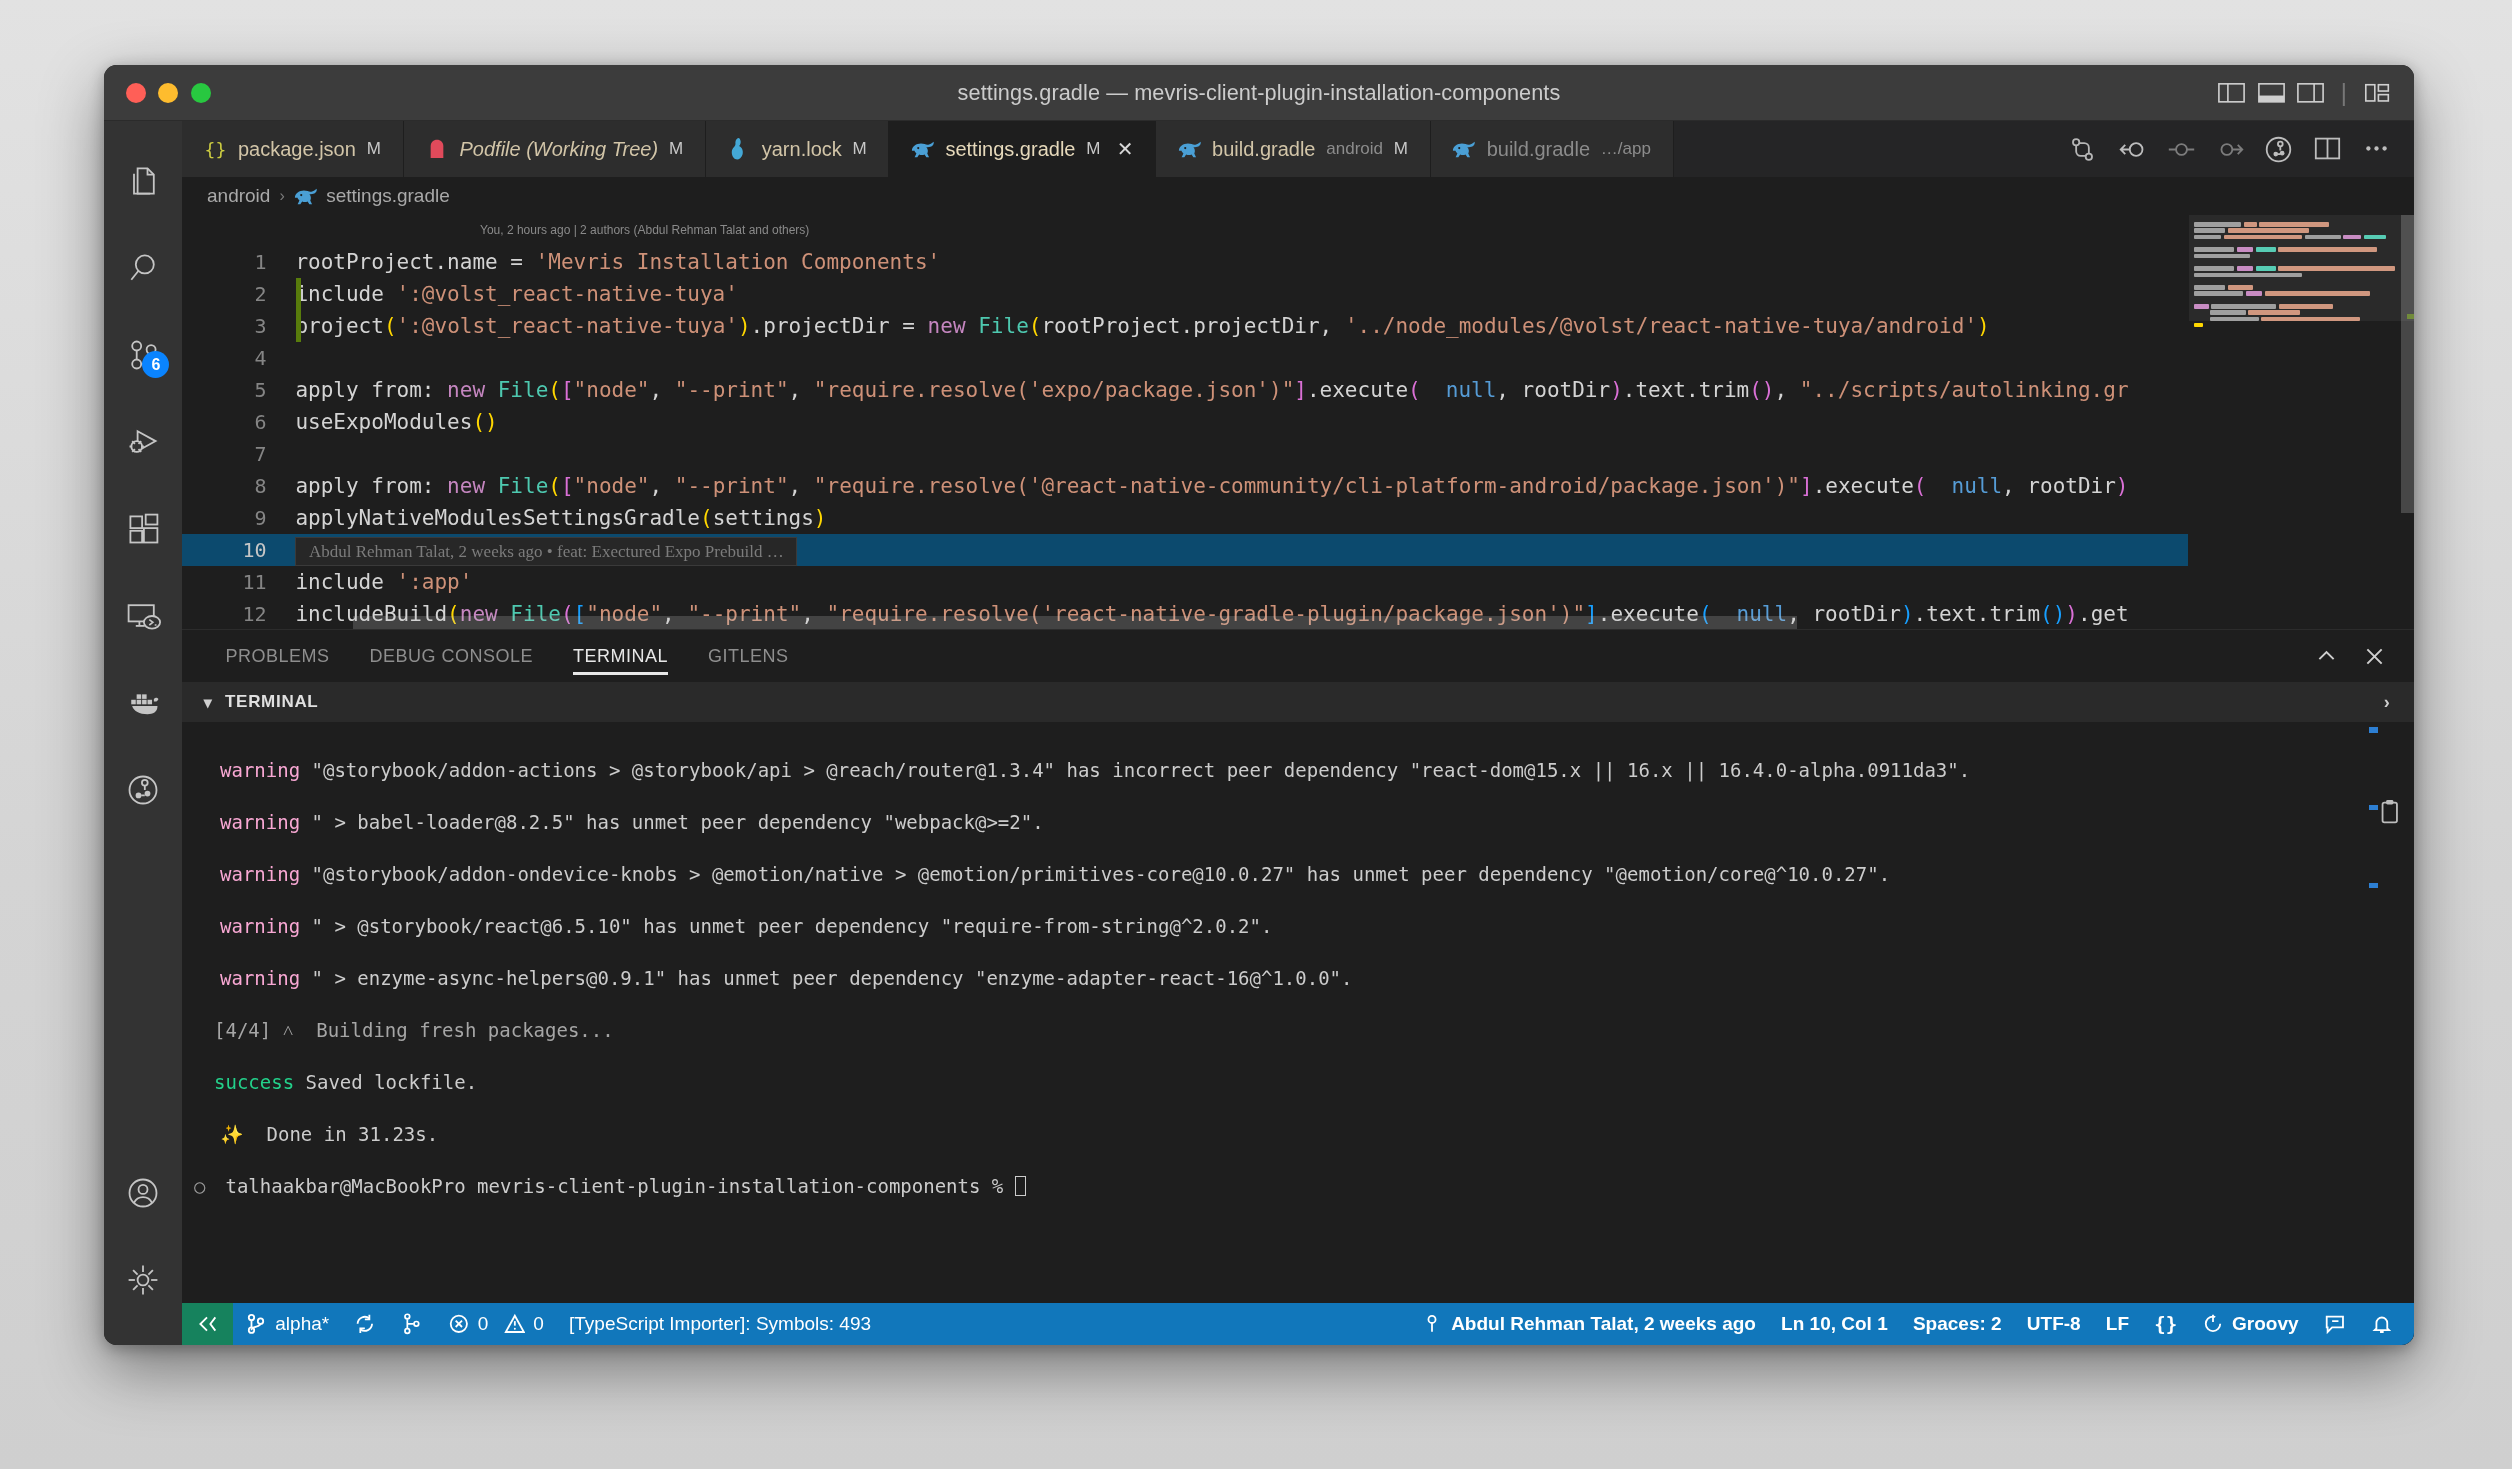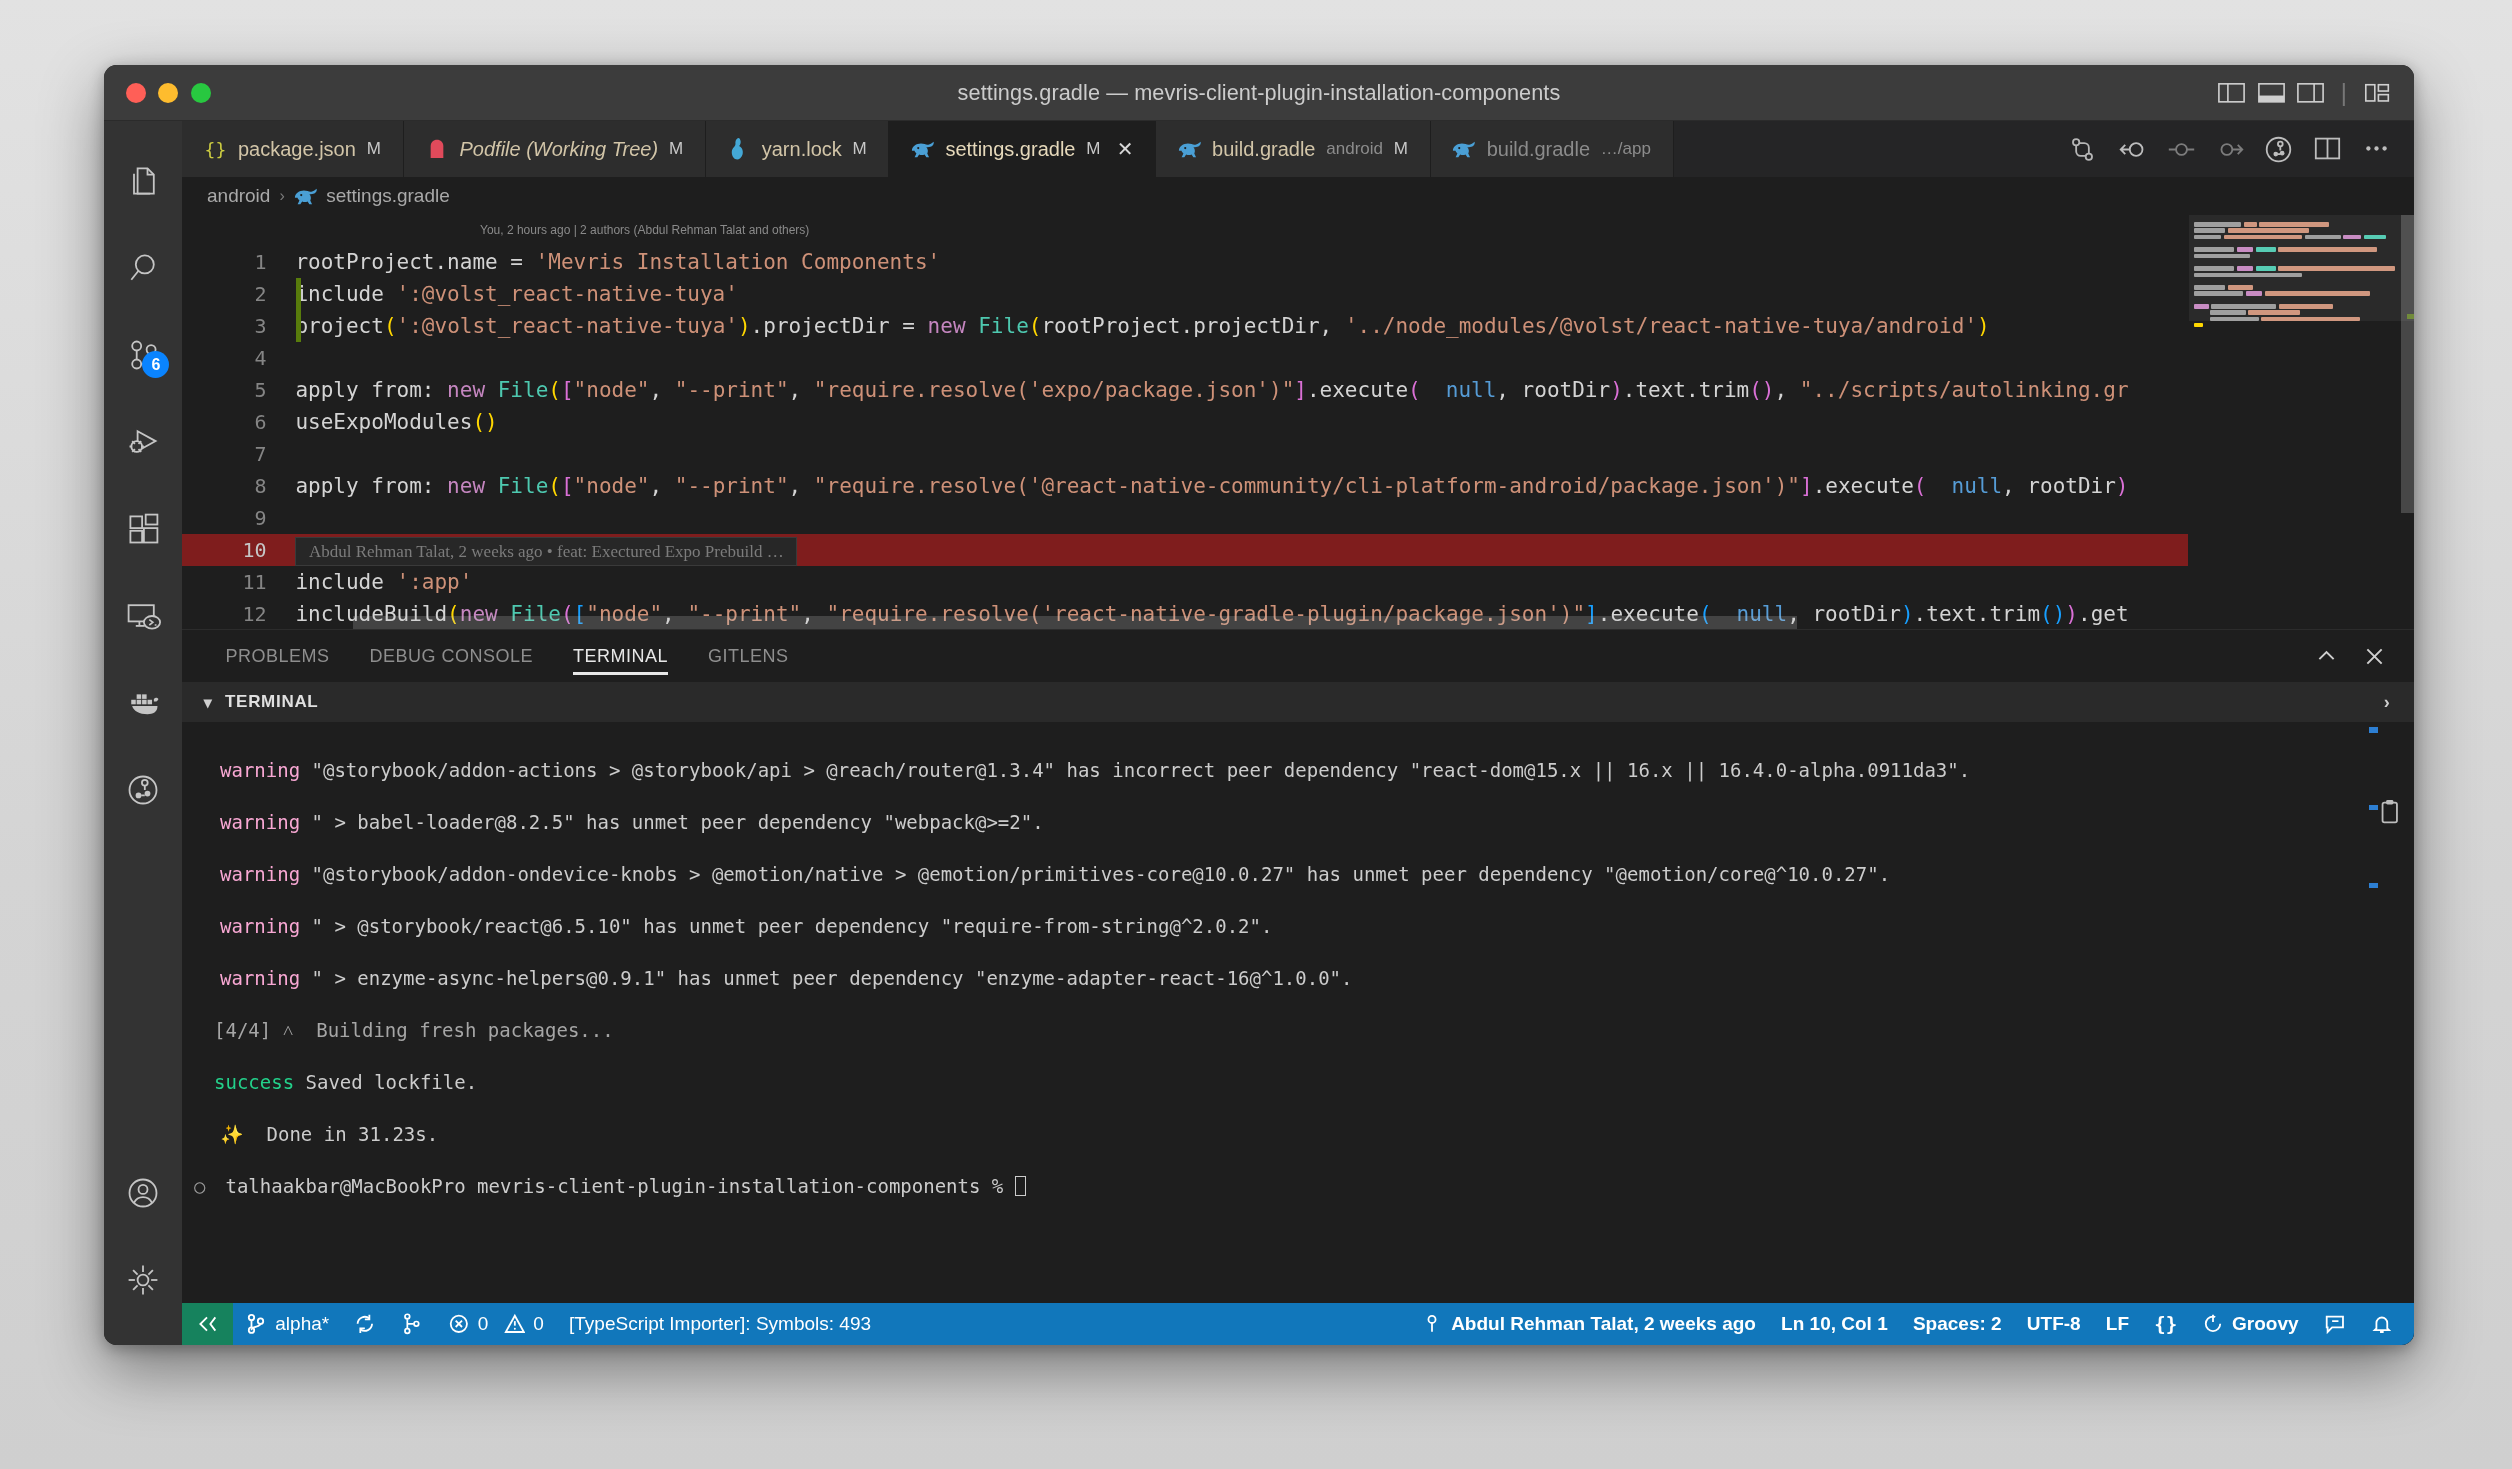--- a/index.html
+++ b/index.html
@@ -143,21 +143,21 @@
   .gutter {
     width: 108px; flex: 0 0 108px; text-align: right;
     padding-right: 23.5px; color: #858585; font-size: 20px;
     font-family: "DejaVu Sans Mono", monospace;
   }
   .cline.cur .gutter { color: #c6c6c6; }
   .dirtybar {
     position: absolute; left: 114px; top: 0; width: 4.5px; height: 32px; background: #587c0c;
   }
   .code { padding-left: 5.4px; color: #d4d4d4; }
-  .cline.cur { background: #7f1d1d; }
+  .cline.cur { background: #0c4a6e; }
   .cline.cur .code { color: #9a9a9a; }
   .inline-blame {
     background: #272727; border: 0.9px solid #3a3a3a;
     color: #7c7c7c; font-family: Liberation Serif, serif;
     font-size: 17px; padding: 0.9px 12.6px; display: inline-block;
     line-height: 25px;
   }
   
   .s  { color: #ce9178; }  
   .k  { color: #c586c0; }  
@@ -587,20 +587,21 @@
                 <span class="code"></span>
               </div>
 
               <div class="cline">
                 <span class="gutter">8</span>
                 <span class="code">apply from: <span class="k">new</span> <span class="ty">File</span><span class="b1">(</span><span class="b2">[</span><span class="s">"node"</span>, <span class="s">"--print"</span>, <span class="s">"require.resolve('@react-native-community/cli-platform-android/package.json')"</span><span class="b2">]</span>.execute<span class="b2">(</span><span class="lit">null</span>, rootDir<span class="b2">)</span></span>
               </div>
 
               <div class="cline">
                 <span class="gutter">9</span>
+                <span class="code">applyNativeModulesSettingsGradle<span class="b1">(</span>settings<span class="b1">)</span></span>
               </div>
 
               <div class="cline cur">
                 <span class="gutter">10</span>
                 <span class="code"><span class="inline-blame">Abdul Rehman Talat, 2 weeks ago • feat: Exectured Expo Prebuild …</span></span>
               </div>
 
               <div class="cline">
                 <span class="gutter">11</span>
                 <span class="code">include <span class="s">':app'</span></span>

